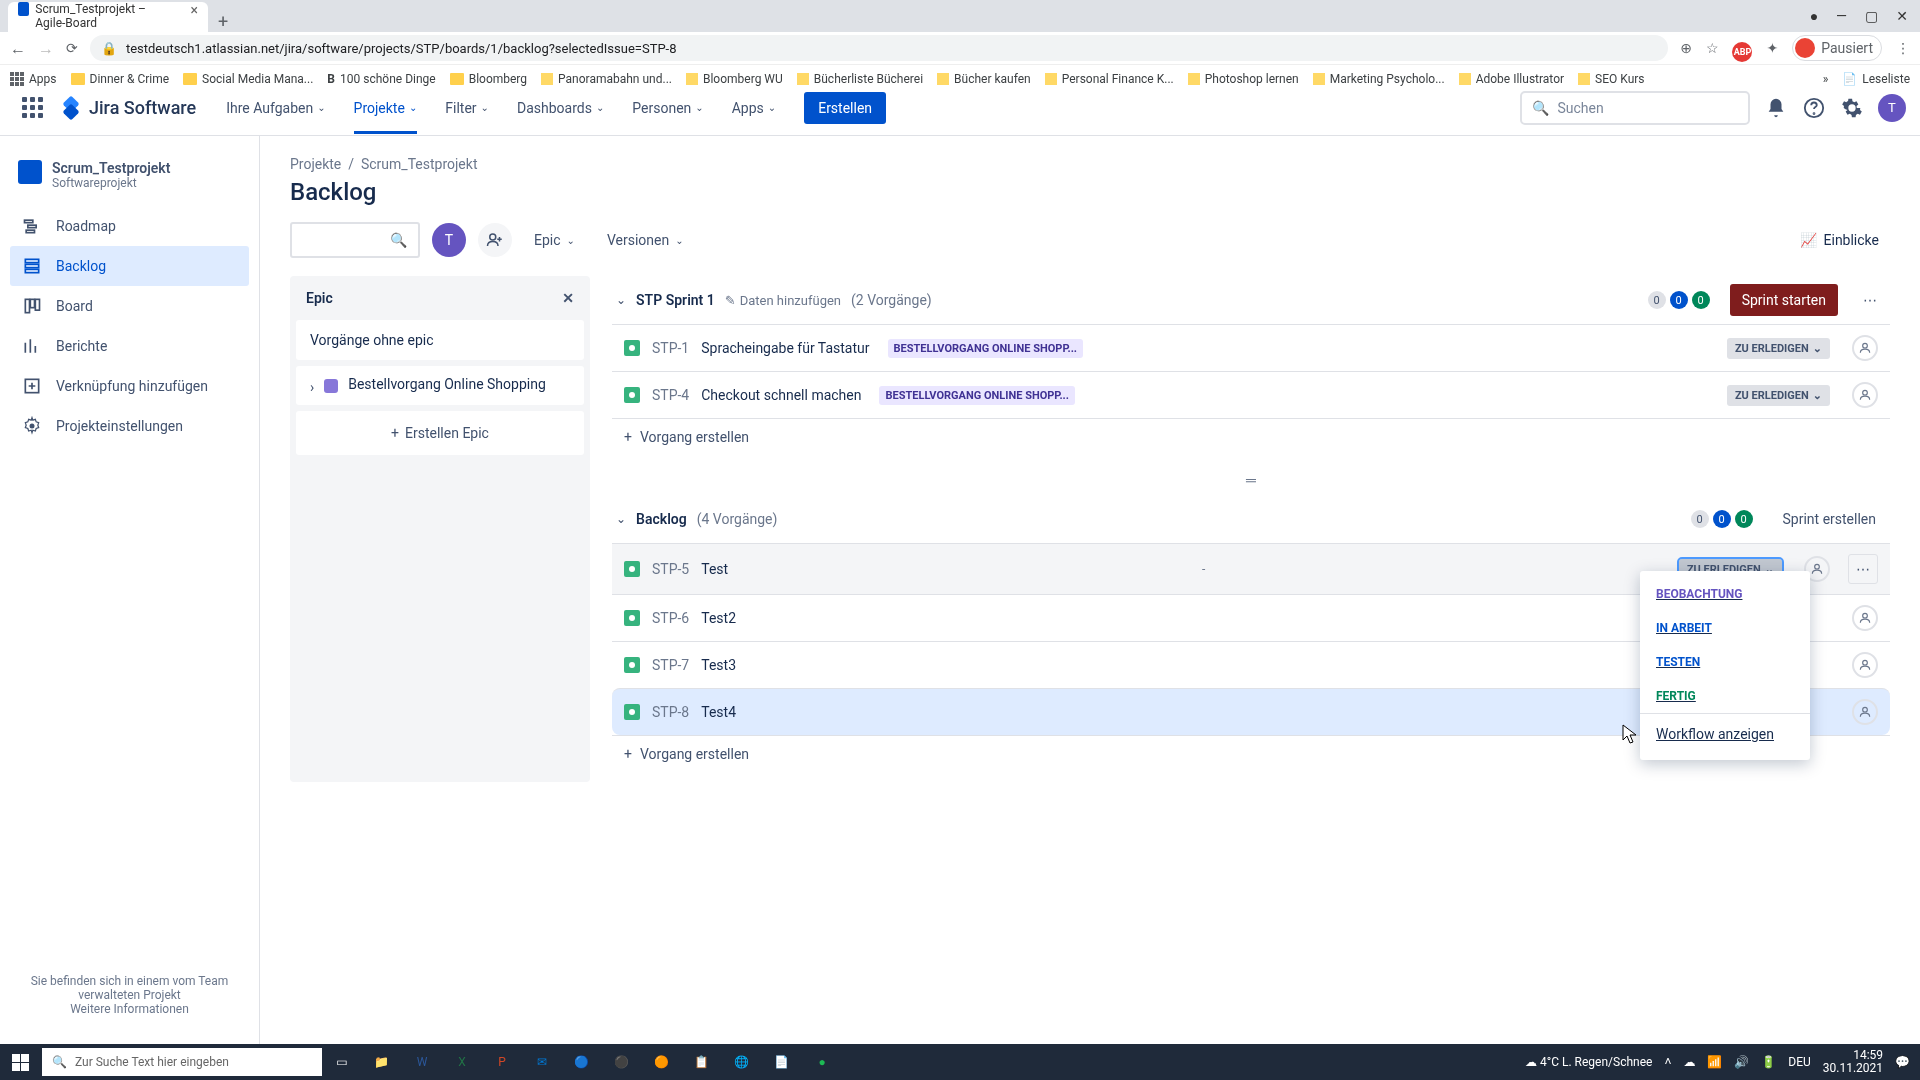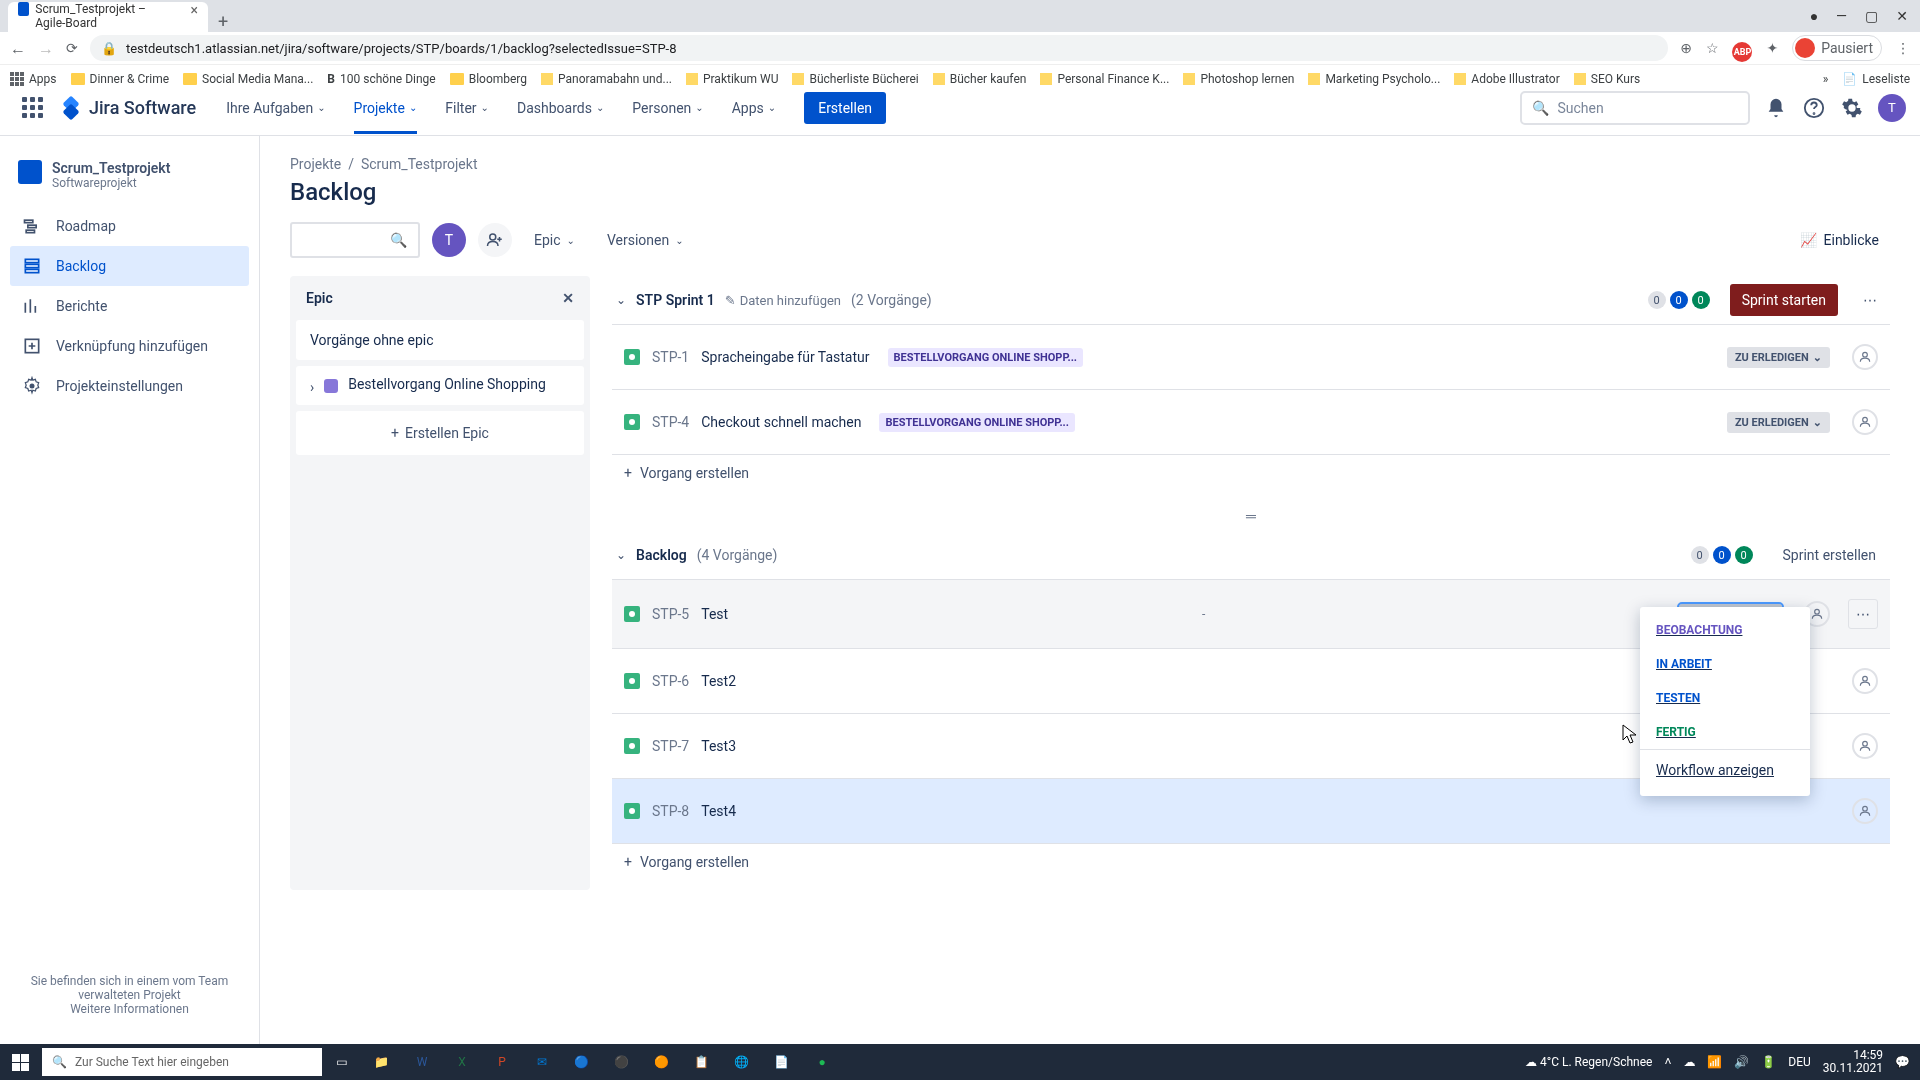--- a/index.html
+++ b/index.html
@@ -95,23 +95,23 @@
 .edit-link { color: #6B778C; font-size: 13px; display: flex; gap: 4px; }
 .badges { display: flex; gap: 4px; margin-left: auto; }
 .badge { min-width: 18px; height: 18px; border-radius: 9px; font-size: 11px; display: flex; align-items: center; justify-content: center; padding: 0 5px; color: #fff; }
 .badge-grey { background: #dfe1e6; color: #42526E; }
 .badge-blue { background: #0052CC; }
 .badge-green { background: #00875A; }
 .btn-sprint { background: #7f1d1d; color: #fff; padding: 8px 12px; border-radius: 3px; cursor: pointer; margin-left: 10px; }
 .btn-sprint-create { color: #42526E; padding: 8px 10px; cursor: pointer; margin-left: 10px; }
 .more-btn { width: 32px; height: 32px; display: flex; align-items: center; justify-content: center; color: #42526E; cursor: pointer; margin-left: 6px; border-radius: 3px; }
 
-.issue-row { display: flex; align-items: center; padding: 19px 12px; border-top: 1px solid #dfe1e6; gap: 12px; background: #fff; }
+.issue-row { display: flex; align-items: center; padding: 10px 12px; border-top: 1px solid #dfe1e6; gap: 12px; background: #fff; }
 .issue-row:last-child { border-bottom: 1px solid #dfe1e6; }
-.issue-row.selected { background: #deebff; }
+.issue-row.selected { background: #deebff; border-radius: 8px; }
 .issue-icon { width: 16px; height: 16px; background: #36B37E; border-radius: 2px; flex-shrink: 0; position: relative; }
 .issue-icon::after { content: ''; position: absolute; top: 3px; left: 3px; width: 10px; height: 7px; border: 2px solid #fff; border-top: none; border-right: none; transform: rotate(-45deg) scaleY(0.7); }
 .issue-icon.story { background: #36B37E; }
 .issue-icon.story::after { content: ''; width: 6px; height: 6px; border-radius: 50%; background: #fff; border: none; top: 5px; left: 5px; transform: none; }
 .issue-key { color: #6B778C; }
 .issue-title { color: #172B4D; }
 .epic-tag { background: #EAE6FF; color: #403294; font-size: 11px; font-weight: 700; padding: 3px 6px; border-radius: 3px; margin-left: 6px; }
 .status-dropdown { margin-left: auto; background: #dfe1e6; color: #42526E; font-size: 11px; font-weight: 700; padding: 4px 8px; border-radius: 3px; display: flex; align-items: center; gap: 4px; cursor: pointer; }
 .status-dropdown.open { outline: 2px solid #4c9aff; background: #c1c7d0; }
 .assignee-empty { width: 26px; height: 26px; border: 2px solid #dfe1e6; border-radius: 50%; display: flex; align-items: center; justify-content: center; color: #6B778C; margin-left: 10px; }
@@ -213,21 +213,21 @@
     <div class="bm-item">
         <span class="bm-folder"></span>
         <span>Bloomberg</span>
       </div>
     <div class="bm-item">
         <span class="bm-yellow"></span>
         <span>Panoramabahn und...</span>
       </div>
     <div class="bm-item">
         <span class="bm-yellow"></span>
-        <span>Praktikum WU</span>
+        <span>Bloomberg WU</span>
       </div>
     <div class="bm-item">
         <span class="bm-yellow"></span>
         <span>Bücherliste Bücherei</span>
       </div>
     <div class="bm-item">
         <span class="bm-yellow"></span>
         <span>Bücher kaufen</span>
       </div>
     <div class="bm-item">
@@ -347,20 +347,30 @@
       </div>
     <div class="side-item active">
         <span class="side-icon">
           <svg width="20" height="20" viewBox="0 0 24 24" fill="none" stroke="#0052CC" stroke-width="2">
             <rect x="4" y="4" width="16" height="4"></rect>
             <rect x="4" y="10" width="16" height="4"></rect>
             <rect x="4" y="16" width="16" height="4"></rect>
           </svg>
         </span>
         <span>Backlog</span>
+      </div>
+    <div class="side-item">
+        <span class="side-icon">
+          <svg width="20" height="20" viewBox="0 0 24 24" fill="none" stroke="#42526E" stroke-width="2">
+            <rect x="4" y="4" width="5" height="16"></rect>
+            <rect x="10" y="4" width="5" height="10"></rect>
+            <rect x="16" y="4" width="5" height="13"></rect>
+          </svg>
+        </span>
+        <span>Board</span>
       </div>
     <div class="side-item">
         <span class="side-icon">
           <svg width="20" height="20" viewBox="0 0 24 24" fill="none" stroke="#42526E" stroke-width="2">
             <path d="M4 20V8m6 12V4m6 16v-8"></path>
           </svg>
         </span>
         <span>Berichte</span>
       </div>
     <div class="side-item">

